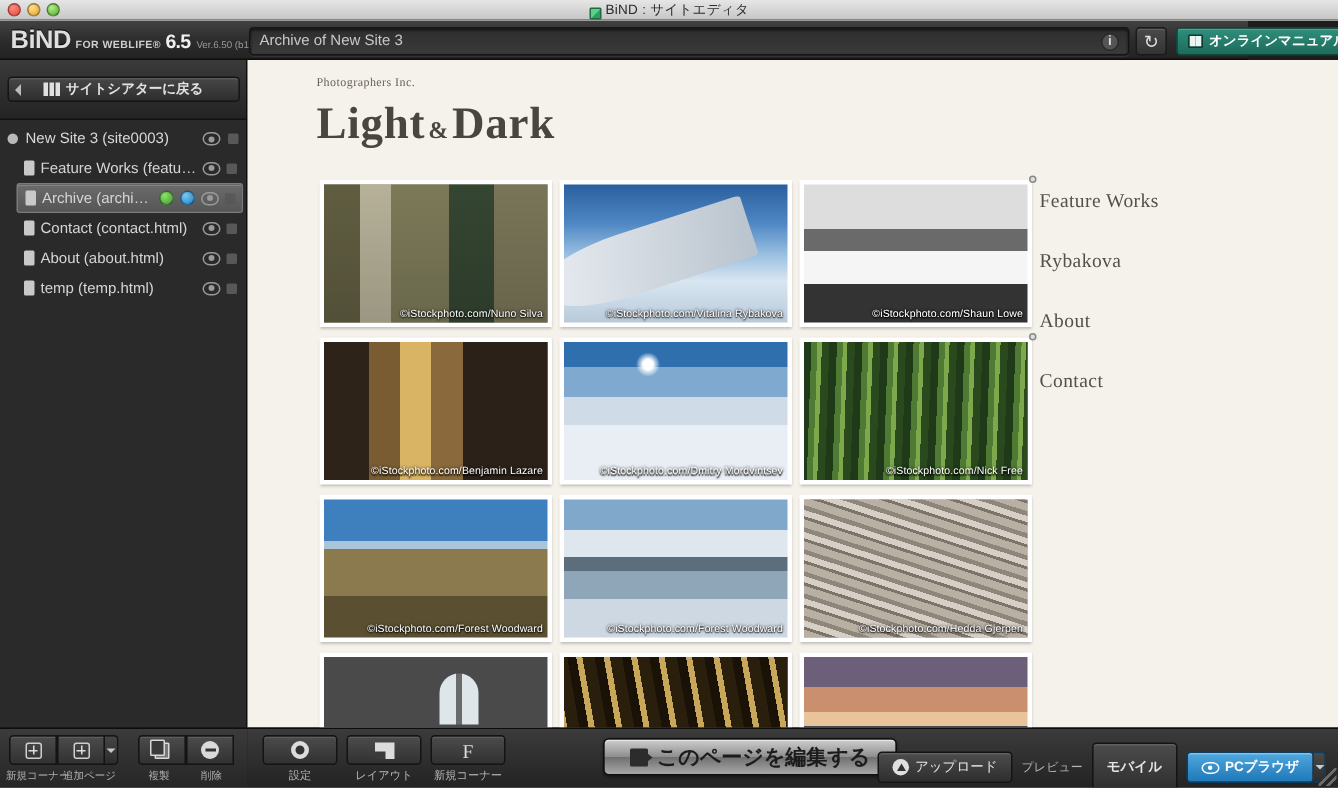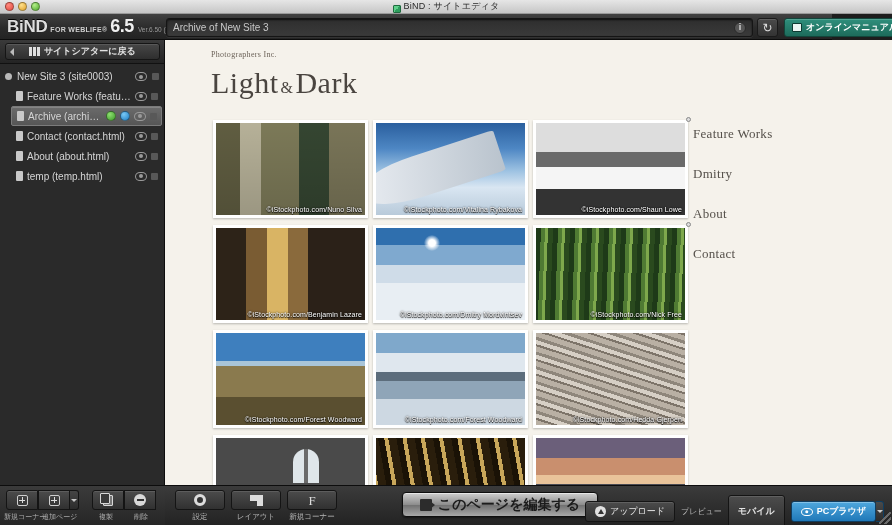--- a/index.html
+++ b/index.html
@@ -43,21 +43,21 @@
   .logo { display: flex; align-items: baseline; padding-left: 7px; white-space: nowrap; }
   .logo-bind {
     font-size: 17px; font-weight: bold; color: #dedede; letter-spacing: -0.3px;
     text-shadow: 0 -1px 0 #000;
   }
   .logo-weblife {
     font-size: 7px; font-weight: bold; color: #cfcfcf; letter-spacing: .3px;
     margin-left: 3px;
   }
   .logo-ver-num {
-    font-size: 18px; font-weight: bold; color: #f0f0f0; margin-left: 3px;
+    font-size: 13px; font-weight: bold; color: #f0f0f0; margin-left: 3px;
     letter-spacing: -0.5px;
   }
   .logo-build { font-size: 6.5px; color: #9a9a9a; margin-left: 4px; }
 
   .urlbar {
     position: absolute; left: 166px; top: 4px; width: 587px; height: 19px;
     background: linear-gradient(#2e2e2e, #3a3a3a);
     border: 1px solid #151515; border-radius: 3px;
     box-shadow: inset 0 1px 2px rgba(0,0,0,.7), 0 1px 0 rgba(255,255,255,.07);
     display: flex; align-items: center; padding: 0 6px;
@@ -90,21 +90,21 @@
     background: linear-gradient(90deg, #eaf5f2 0 45%, #9ec9bf 45% 55%, #eaf5f2 55% 100%);
     border: 1px solid #0d3a31; border-radius: 1px;
   }
 
   
   .sidebar {
     position: absolute; left: 0; top: 40px; width: 165px; height: 445px;
     background: #2a2a2a;
   }
   .back-btn-wrap {
-    height: 24px; background: linear-gradient(#3a3a3a, #242424);
+    height: 40px; background: linear-gradient(#3a3a3a, #242424);
     border-bottom: 1px solid #111; display: flex; align-items: center;
     padding: 0 5px;
   }
   .back-btn {
     flex: 1; height: 17px; border: 1px solid #151515; border-radius: 3px;
     background: linear-gradient(#474747, #2e2e2e);
     display: flex; align-items: center; justify-content: center; gap: 4px;
     box-shadow: inset 0 1px 0 rgba(255,255,255,.1);
     position: relative;
   }
@@ -220,21 +220,21 @@
     background: #f5f2eb; overflow: hidden;
   }
   .brand {
     position: absolute; left: 46px; top: 10px;
     font-family: "Liberation Serif", serif; font-size: 8px; color: #6b6258;
     letter-spacing: .3px;
   }
   .page-title {
     position: absolute; left: 46px; top: 26px;
     font-family: "Liberation Serif", serif; font-size: 30px; color: #4a4540;
-    font-weight: normal; letter-spacing: .5px; white-space: nowrap;
+    font-weight: bold; letter-spacing: .5px; white-space: nowrap;
   }
   .page-title .amp { font-size: 16px; vertical-align: baseline; padding: 0 2px; }
 
   .gallery {
     position: absolute; left: 48px; top: 80px; width: 475px;
     display: grid; grid-template-columns: repeat(3, 155px);
     gap: 7px 5px;
   }
   .thumb {
     position: relative; width: 155px; height: 98px;
@@ -633,21 +633,21 @@
         </div>
         <div class="thumb">
           <div class="pic art-dusk">
             <span class="cap"></span>
           </div>
         </div>
       </div>
 
     <nav class="sitenav" id="sitenav">
         <a href="#">Feature Works</a>
-        <a href="#">Dmitry</a>
+        <a href="#">Rybakova</a>
         <a href="#">About</a>
         <a href="#">Contact</a>
       </nav>
   </div>
 
   <div class="bottombar">
     <div class="bb-left">
       <div class="bb-tool">
         <div class="box">
             <span class="gear-ico"></span>

